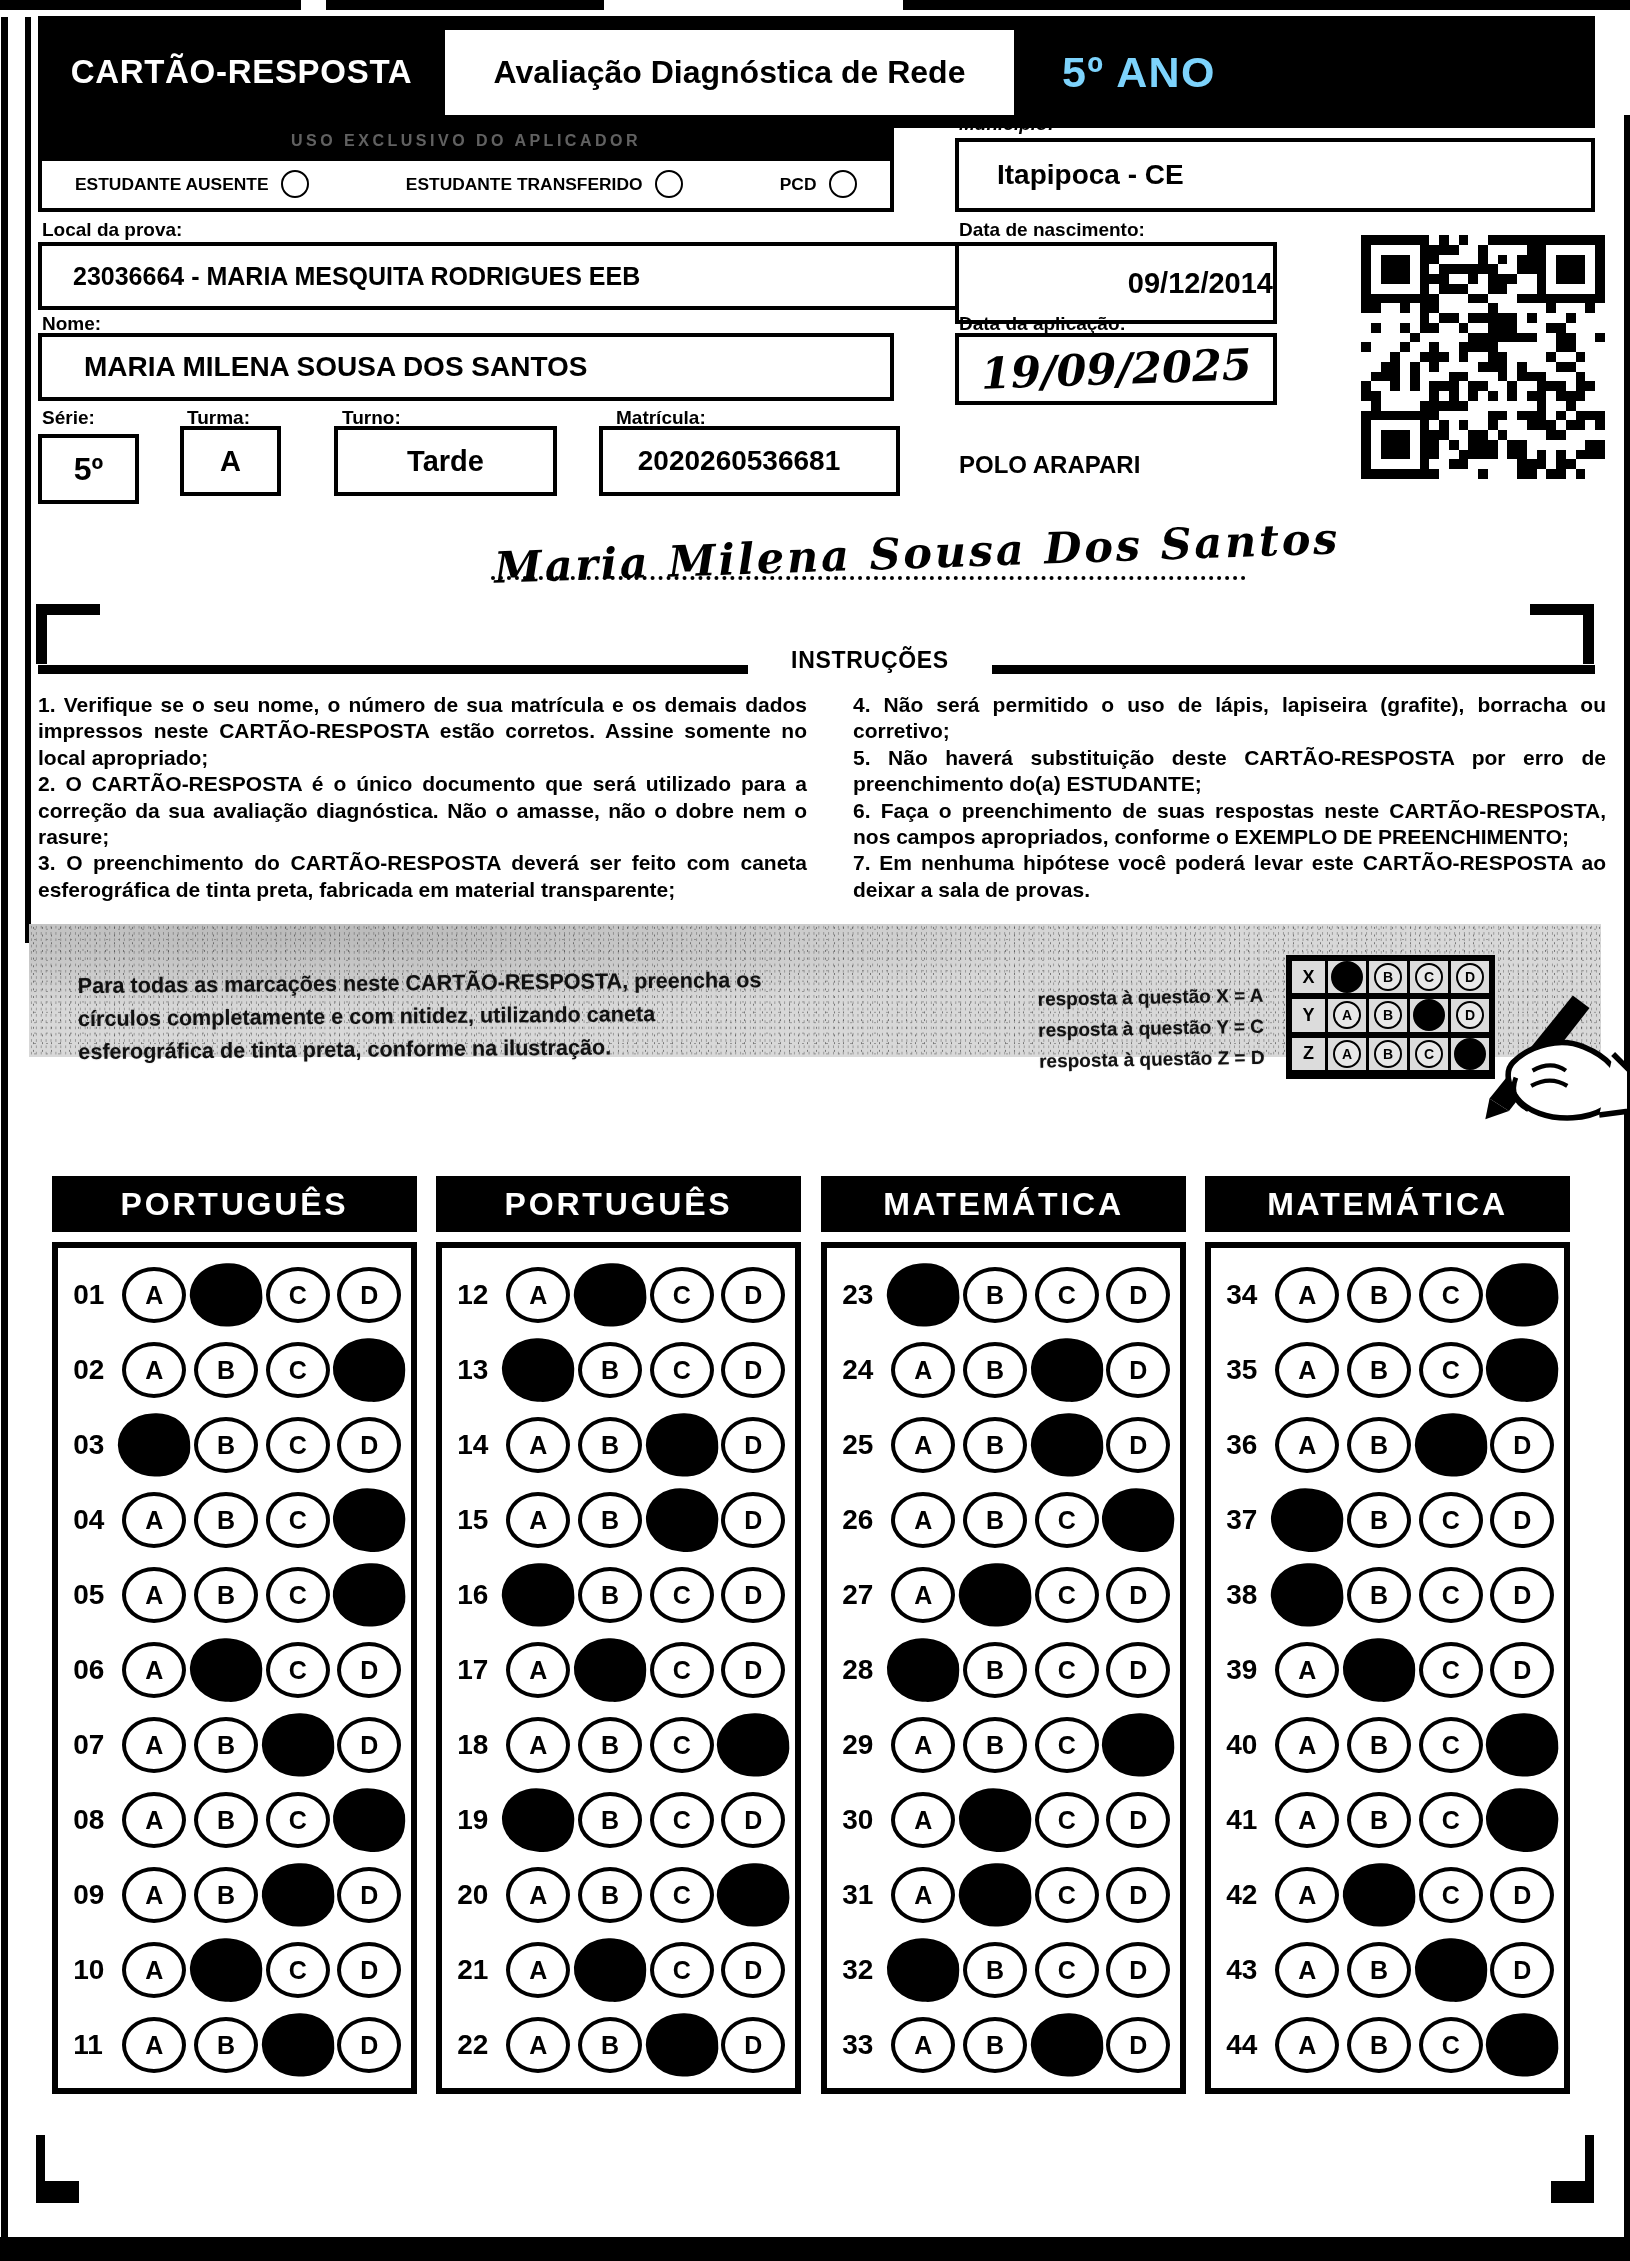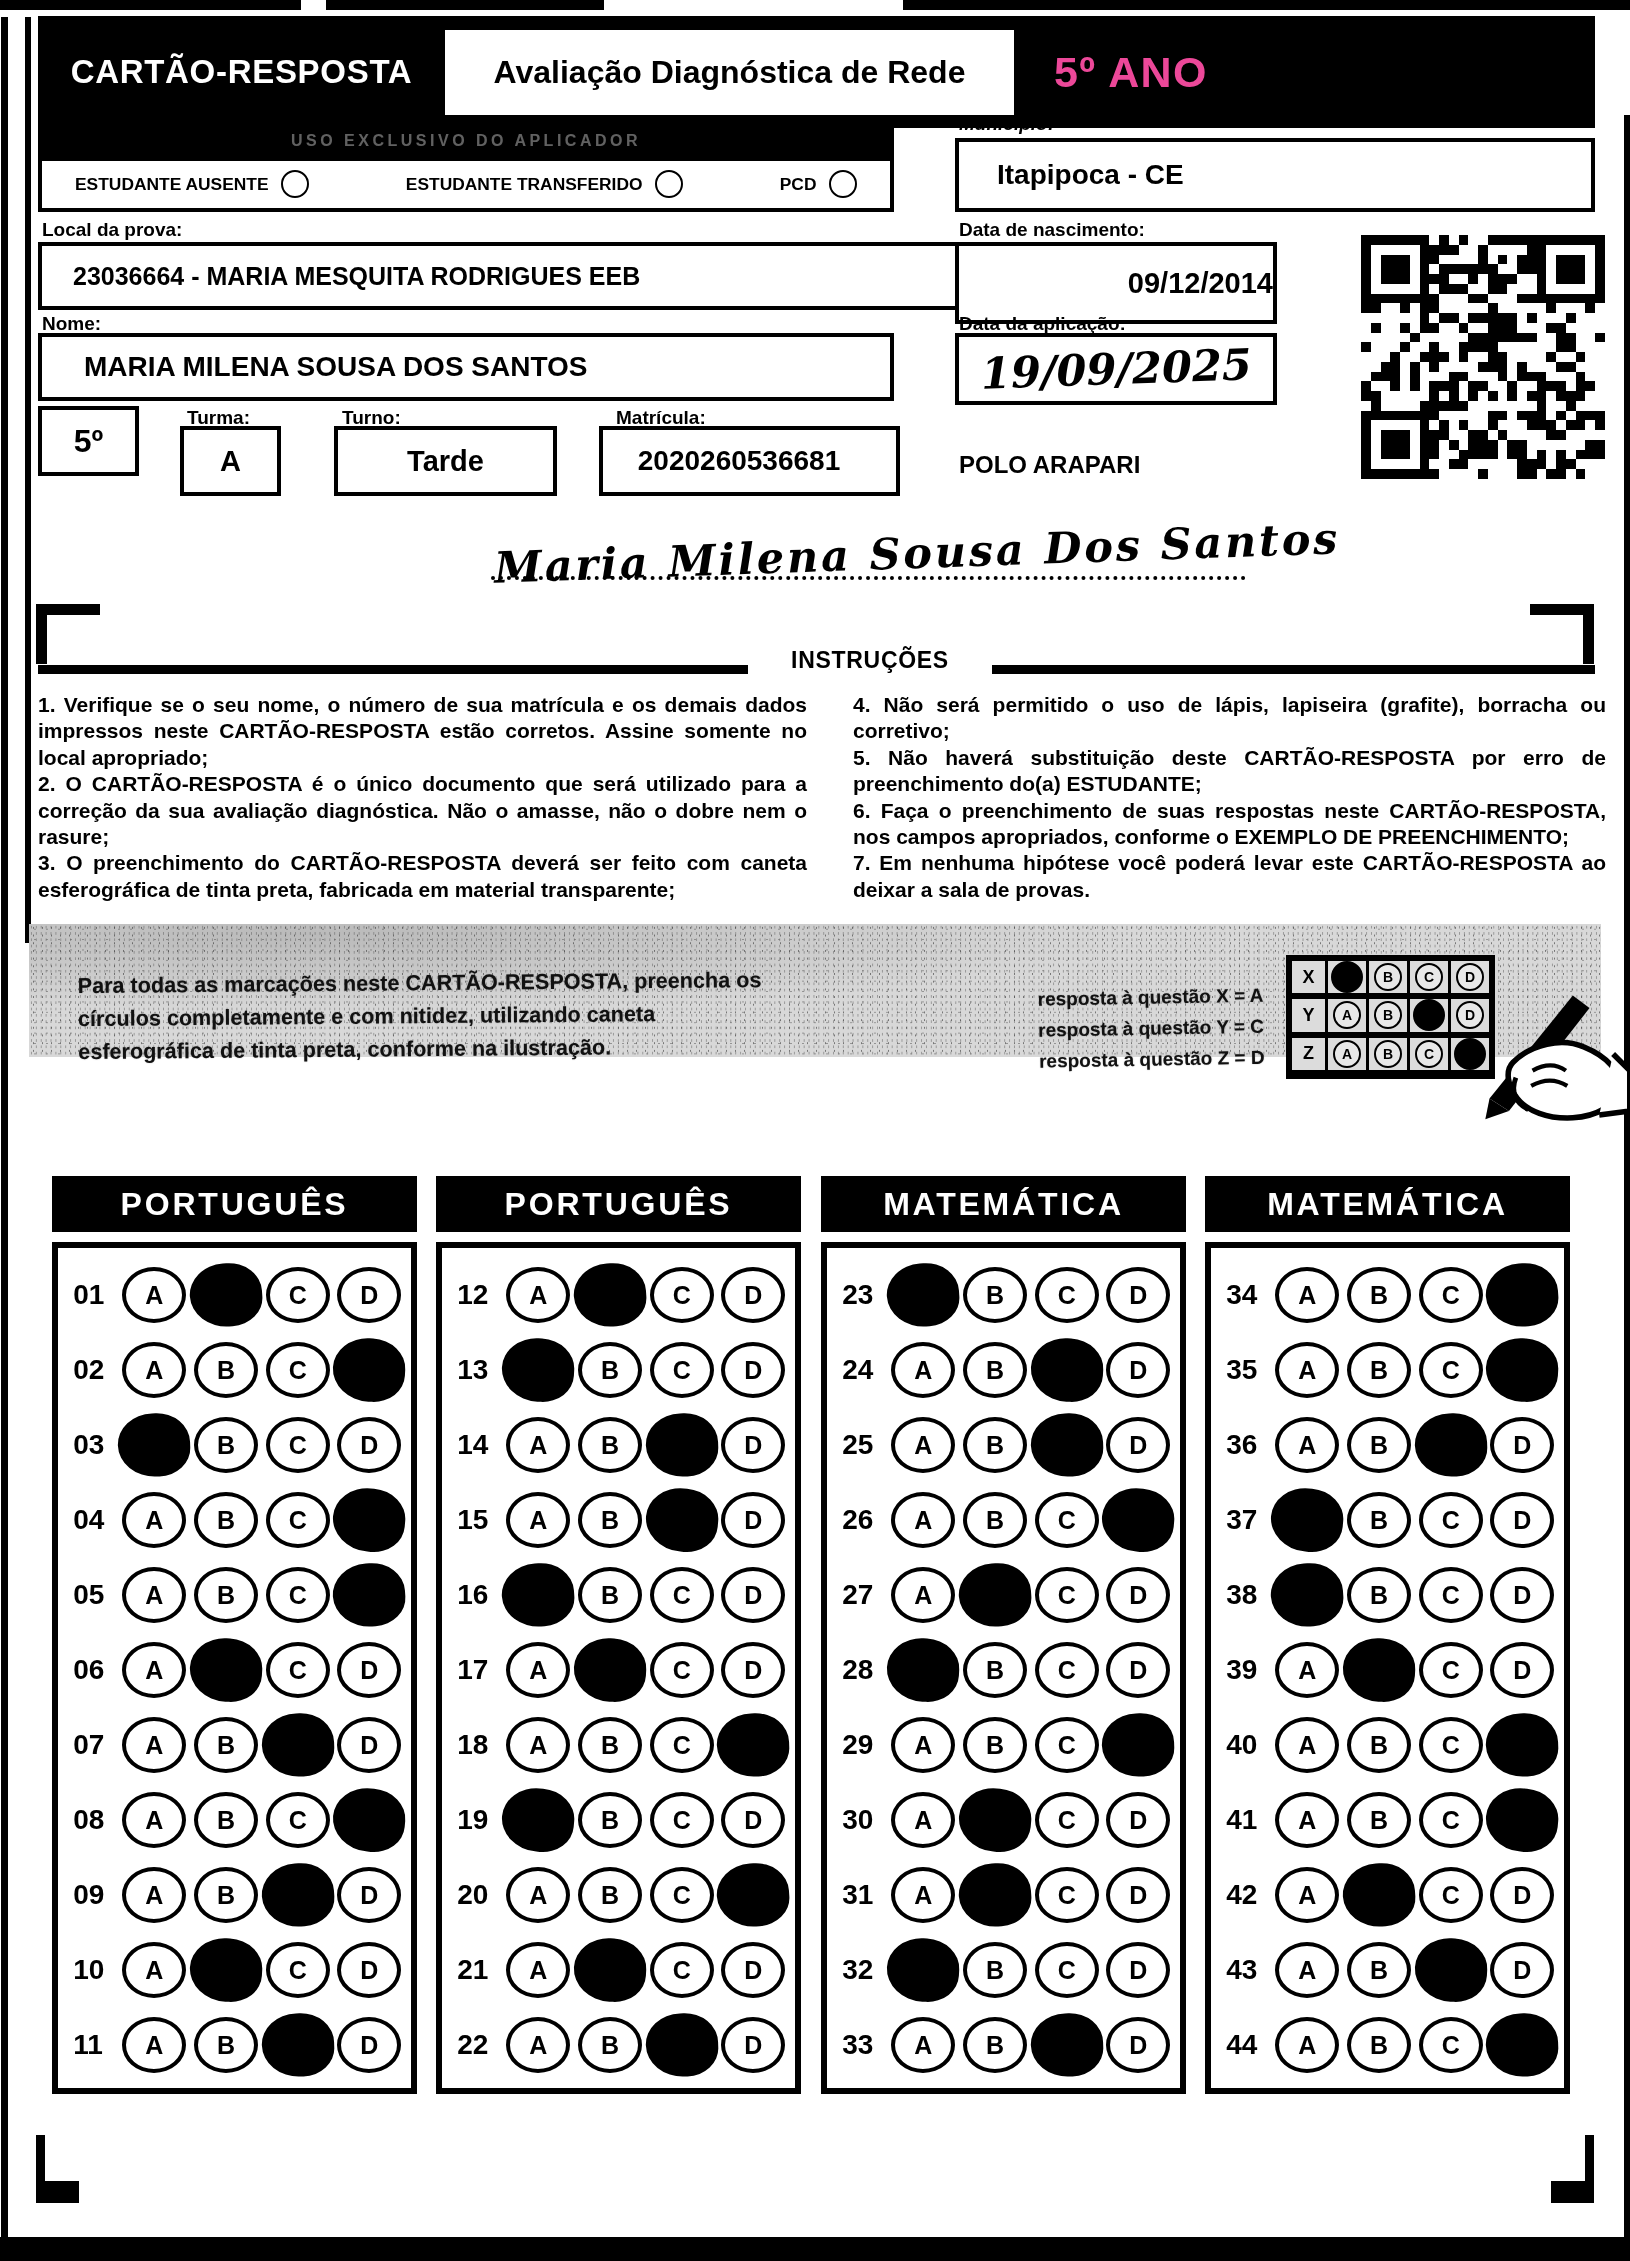--- a/index.html
+++ b/index.html
@@ -11,21 +11,21 @@
   .abs{position:absolute;}
   .bar{position:absolute; background:#000;}
   .lbl{position:absolute; font-weight:bold; font-size:19px; white-space:nowrap;}
   .fbox{position:absolute; border:4.2px solid #000; background:#fff; display:flex; align-items:center; overflow:visible;}
   .fval{font-weight:bold; white-space:nowrap;}
   
   .masthead{position:absolute; left:38px; top:16px; width:1557px; height:112px; background:#000; display:flex; align-items:center;}
   .mh-left{flex:0 0 407px; color:#fff; font-weight:bold; font-size:33px; text-align:center; letter-spacing:0.7px;}
   .mh-center{flex:0 0 569px; height:85px; background:#fff; display:flex; align-items:center; justify-content:center;
              color:#000; font-weight:bold; font-size:32px;}
-  .mh-right{flex:1; color:#ec4899; font-weight:bold; font-size:43px; padding-left:40px; letter-spacing:1.4px;}
+  .mh-right{flex:1; color:#7dd3fc; font-weight:bold; font-size:43px; padding-left:40px; letter-spacing:1.4px;margin-left:8px;}
   
   .app-block{position:absolute; left:38px; top:117px; width:856px; height:95px; border:4.2px solid #000; background:#fff;}
   .app-bar{height:40px; background:#000; display:flex; align-items:center; justify-content:center;}
   .app-bar span{color:rgba(255,255,255,.38); font-weight:bold; font-size:16px; letter-spacing:3.5px;}
   .app-row{height:46px; display:flex; align-items:center; justify-content:space-between; padding:0 33px;}
   .app-opt{display:flex; align-items:center; gap:12.5px; font-weight:bold; font-size:17.4px;}
   .circ{width:28px; height:28px; border:2.8px solid #000; border-radius:50%; background:#fff; display:inline-block;}
   
   .handwrite{font-family:"DejaVu Serif", serif; font-style:italic; font-weight:bold;}
   
@@ -448,21 +448,21 @@
   <div class="lbl" style="left:959px;top:313px;">Data da aplicação:</div>
   <div class="fbox" style="left:955px;top:333px;width:322px;height:72px;justify-content:center;">
     <span class="handwrite" style="font-size:43px;transform:rotate(-2deg);white-space:nowrap;">19/09/2025</span>
   </div>
 
   <div class="lbl" style="left:42px;top:407px;">Série:</div>
   <div class="lbl" style="left:187px;top:407px;">Turma:</div>
   <div class="lbl" style="left:342px;top:407px;">Turno:</div>
   <div class="lbl" style="left:616px;top:407px;">Matrícula:</div>
 
-  <div class="fbox" style="left:38px;top:406px;width:101px;height:70px;justify-content:center;">
+  <div class="fbox" style="left:38px;top:434px;width:101px;height:70px;justify-content:center;">
     <span class="fval" style="font-size:32px;">5º</span>
   </div>
   <div class="fbox" style="left:180px;top:426px;width:101px;height:70px;justify-content:center;">
     <span class="fval" style="font-size:29px;">A</span>
   </div>
   <div class="fbox" style="left:334px;top:426px;width:223px;height:70px;justify-content:center;">
     <span class="fval" style="font-size:29px;">Tarde</span>
   </div>
   <div class="fbox" style="left:599px;top:426px;width:301px;height:70px;justify-content:center;">
     <span class="fval" style="font-size:28px;padding-right:21px;">2020260536681</span>

